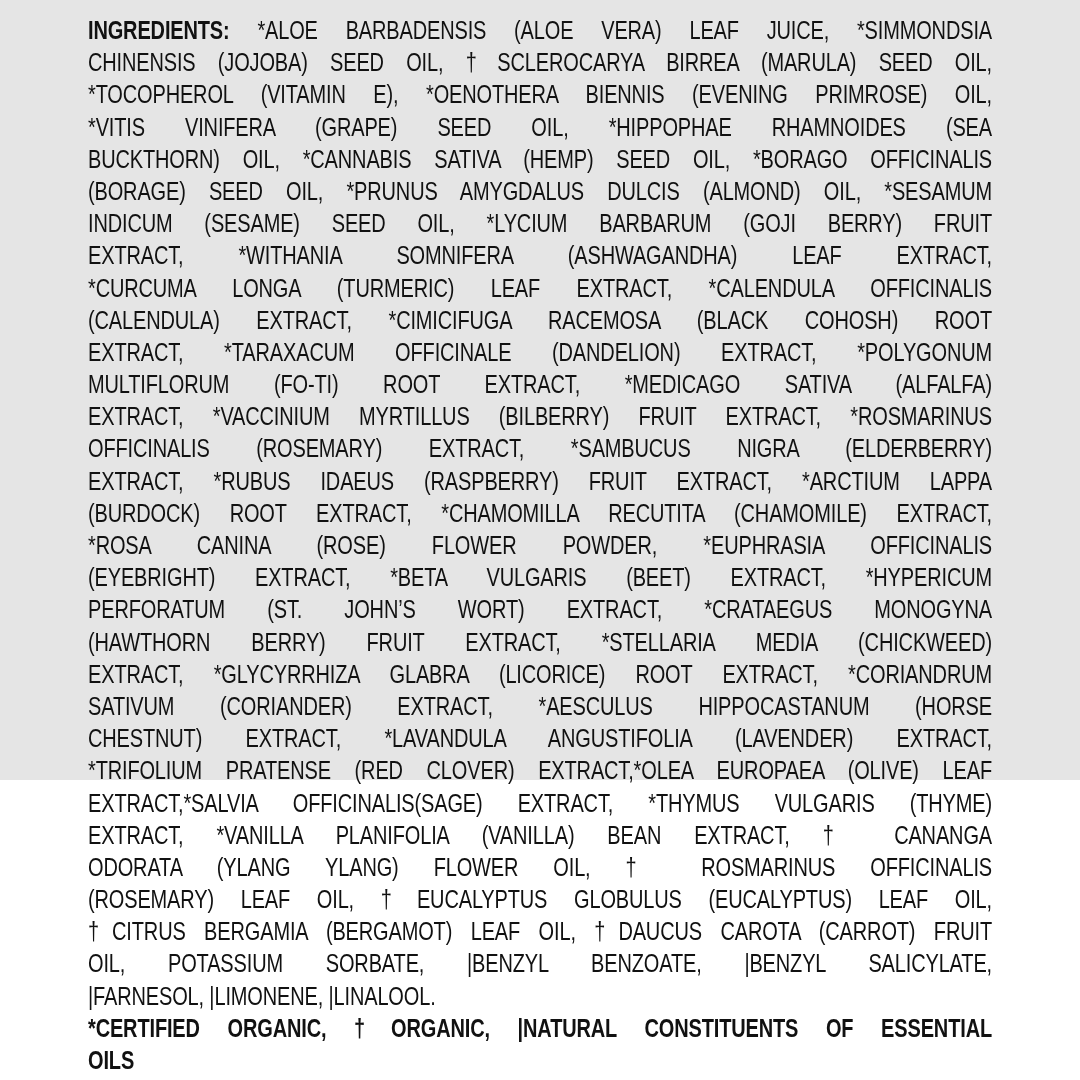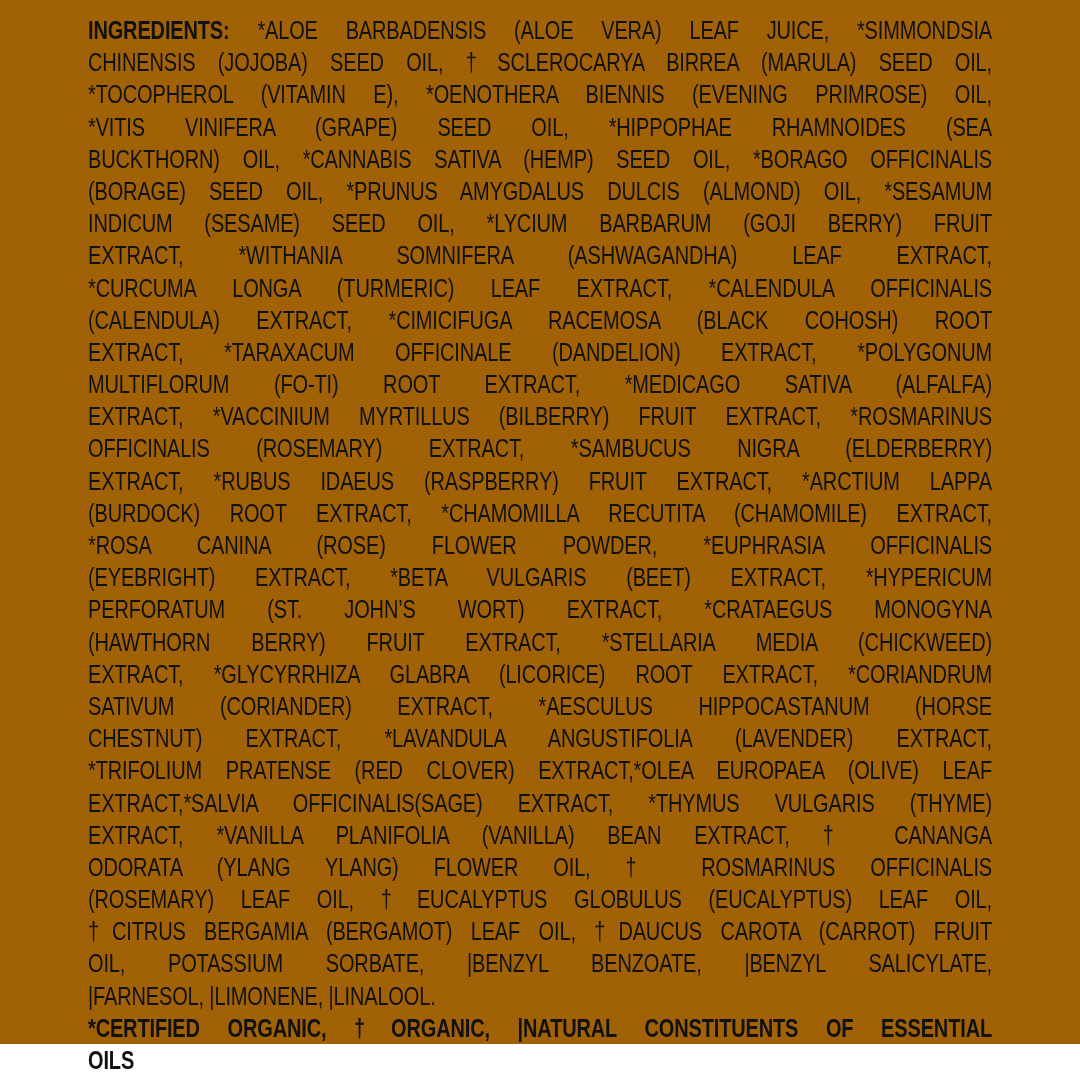--- a/index.html
+++ b/index.html
@@ -6,22 +6,22 @@
     margin: 0;
     padding: 0;
     width: 1080px;
     height: 1080px;
     background: #ffffff;
     overflow: hidden;
   }
   .page {
     position: relative;
     width: 1080px;
-    height: 1044px;
-    background: #a16207;
+    height: 780px;
+    background: #e5e5e5;
     font-family: "Liberation Sans", sans-serif;
     color: #111111;
   }
   .textblock {
     position: absolute;
     left: 88px;
     right: 88px;
     top: 14px;
   }
   .line {

